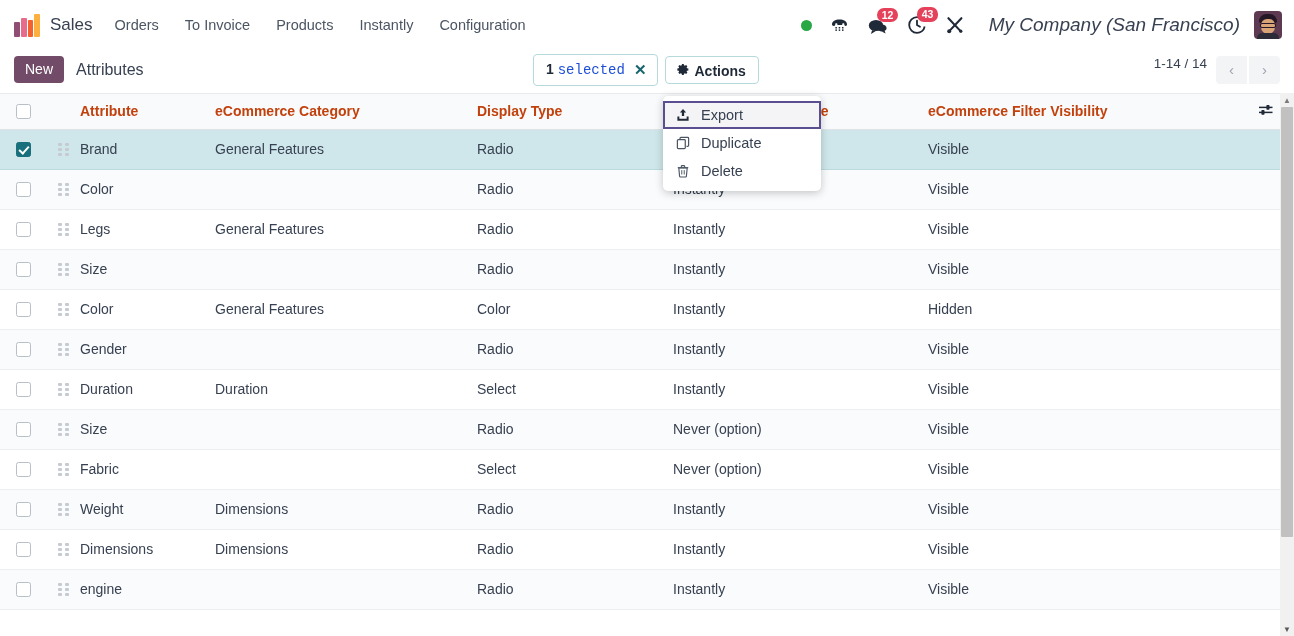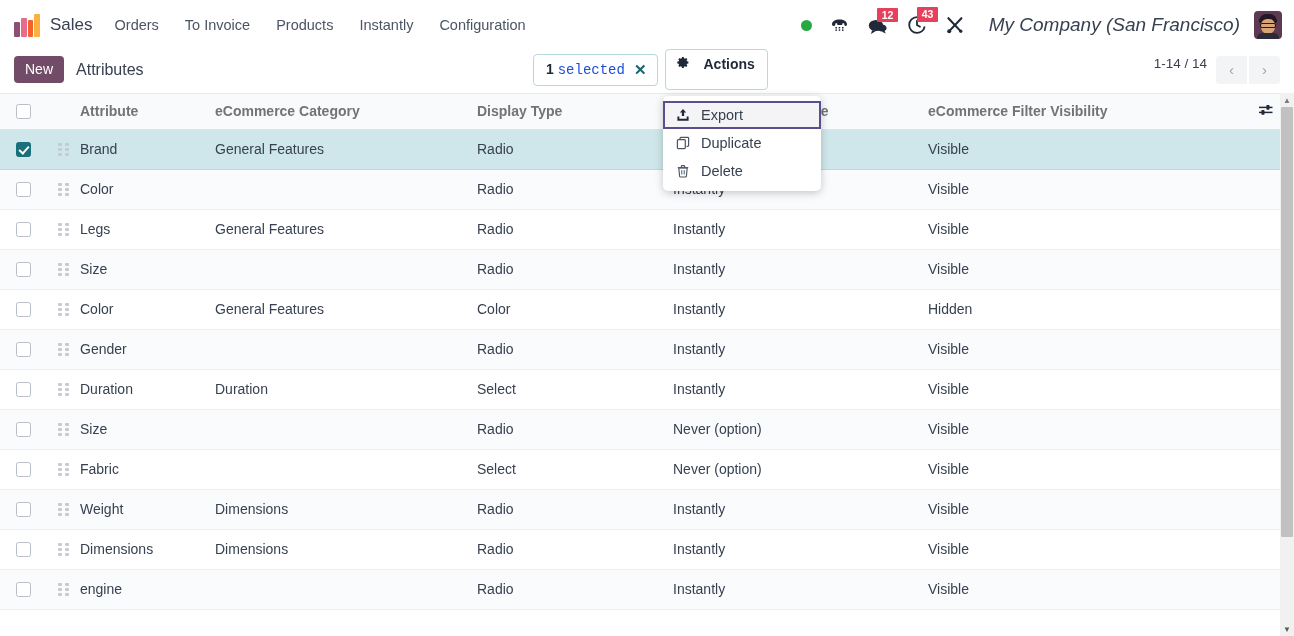--- a/index.html
+++ b/index.html
@@ -62,21 +62,21 @@
     cursor: pointer;
     color: #1f2937;
   }
   .badge {
     position: absolute;
     top: -8px; left: 10px;
     background: #e5415a;
     color: #fff;
     font-size: 10.5px;
     font-weight: 700;
-    border-radius: 1px;
+    border-radius: 7px;
     padding: 1px 5px 1.5px 5px;
     line-height: 1.15;
     min-width: 17px;
     text-align: center;
   }
   .company-name {
     font-size: 19px;
     color: #374151;
     margin: 0 14px 0 6px;
     cursor: pointer;
@@ -157,25 +157,25 @@
     font-size: 14px;
     cursor: pointer;
   }
   .sel-count { color: #1f2937; font-weight: 700; }
   .sel-word { color: #1d4ed8; font-family: Liberation Mono, monospace; }
   .sel-x {
     color: #17656e; font-size: 15px; line-height: 1;
     font-weight: 600; cursor: pointer;
   }
   .btn-actions {
-    display: flex; align-items: center; gap: 13px;
+    display: flex; align-items: center; gap: 4px;
     border: 1px solid #b6d9dc;
     border-radius: 4px;
     background: #ffffff;
-    padding: 6px 12px 17px 11px;
+    padding: 6px 12px 4px 11px;
     font-size: 14px;
     color: #1f2937;
     font-weight: 700;
     cursor: pointer;
     font-family: inherit;
   }
 
   .cp-right {
     margin-left: auto;
     display: flex;
@@ -236,21 +236,21 @@
   table.list {
     width: 1280px;
     border-collapse: collapse;
     table-layout: fixed;
   }
   table.list thead th {
     background: #f9fafb;
     height: 35px;
     font-size: 14px;
     font-weight: 700;
-    color: #737373;
+    color: #c2410c;
     text-align: left;
     border-bottom: 1px solid #dfe3e8;
     padding: 0;
     vertical-align: middle;
   }
   table.list tbody td {
     height: 40px;
     font-size: 14px;
     color: #374151;
     border-bottom: 1px solid #eceef0;

